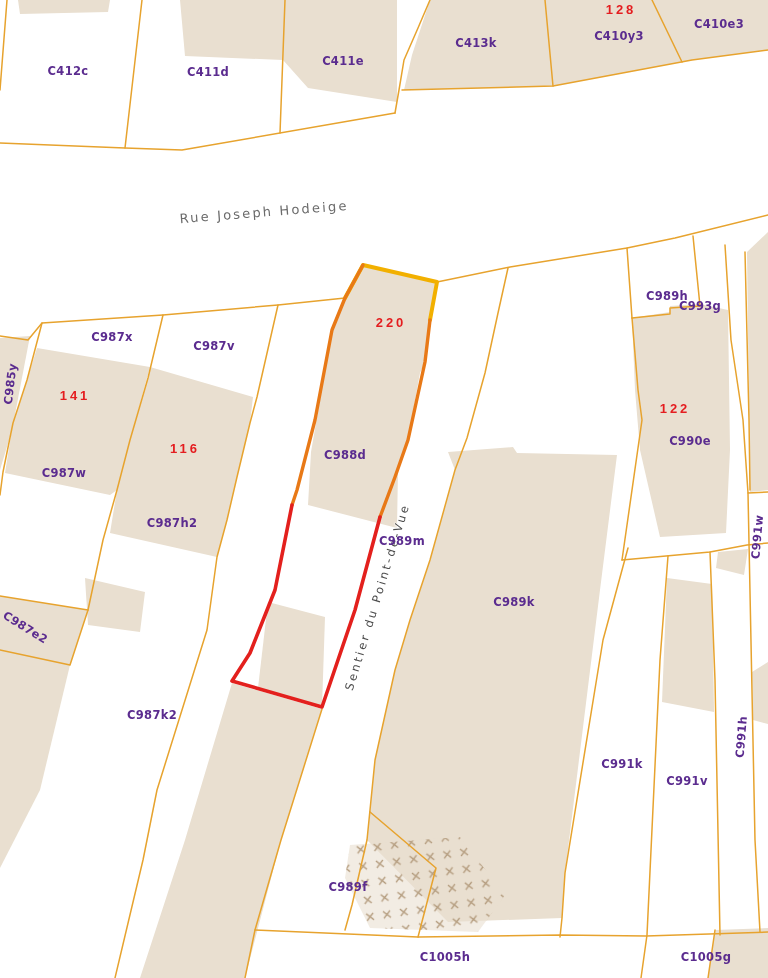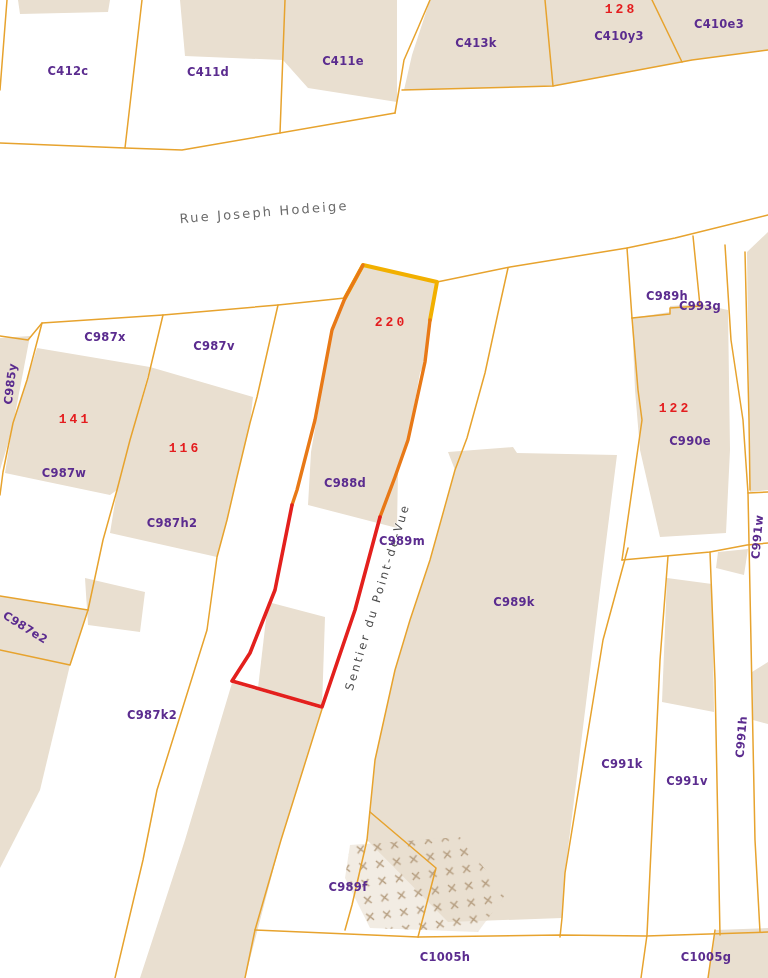--- a/index.html
+++ b/index.html
@@ -10,21 +10,21 @@
   #map-svg{position:absolute;left:0;top:0;}
   .lbl{
     position:absolute;transform:translate(-50%,-50%);
     white-space:nowrap;pointer-events:none;line-height:1;
   }
   .lbl.parcel{
     color:#5b2c8f;font-weight:bold;font-size:11.5px;letter-spacing:.3px;
   }
   .lbl.housenum{
     color:#e41d1f;font-weight:bold;font-size:13px;letter-spacing:3px;
-    font-family:Liberation Mono, monospace;
+    font-family:Liberation Sans, sans-serif;
   }
   .lbl.street{
     color:#6b6b6b;font-size:13px;letter-spacing:2.2px;
   }
   .lbl.path-street{
     color:#4c4c4c;font-size:11.5px;letter-spacing:2.6px;
     text-shadow:0 0 2px #fff,0 0 2px #fff,0 0 3px #fff,0 0 3px #fff;
   }
 </style>
 </head>
@@ -104,38 +104,38 @@
     <polyline points="430,320 425,362 408,440 395,477 380,517" fill="none" stroke="#e87917" stroke-width="3.4" stroke-linejoin="round" stroke-linecap="round"></polyline>
 
     <polyline points="292,505 275,590 250,653 232,681 322,707 355,610 380,517" fill="none" stroke="#e3201d" stroke-width="3.6" stroke-linejoin="round" stroke-linecap="round"></polyline>
   </svg>
 
   <div class="lbl street" style="left:264px;top:212px;transform:translate(-50%,-50%) rotate(-4.5deg)">Rue Joseph Hodeige</div>
   <div class="lbl path-street" style="left:378px;top:597px;transform:translate(-50%,-50%) rotate(-73deg)">Sentier du Point-de-Vue</div>
 
   <div class="lbl housenum" style="left:621px;top:9px">128</div>
   <div class="lbl housenum" style="left:391px;top:322px">220</div>
-  <div class="lbl housenum" style="left:75px;top:419px">141</div>
+  <div class="lbl housenum" style="left:75px;top:395px">141</div>
   <div class="lbl housenum" style="left:185px;top:448px">116</div>
   <div class="lbl housenum" style="left:675px;top:408px">122</div>
 
   <div class="lbl parcel" style="left:68px;top:72px">C412c</div>
   <div class="lbl parcel" style="left:208px;top:73px">C411d</div>
   <div class="lbl parcel" style="left:343px;top:62px">C411e</div>
   <div class="lbl parcel" style="left:476px;top:44px">C413k</div>
   <div class="lbl parcel" style="left:619px;top:37px">C410y3</div>
   <div class="lbl parcel" style="left:719px;top:25px">C410e3</div>
-  <div class="lbl parcel" style="left:105px;top:338px">C987x</div>
+  <div class="lbl parcel" style="left:112px;top:338px">C987x</div>
   <div class="lbl parcel" style="left:214px;top:347px">C987v</div>
   <div class="lbl parcel" style="left:11px;top:384px;transform:translate(-50%,-50%) rotate(-83deg)">C985y</div>
   <div class="lbl parcel" style="left:64px;top:474px">C987w</div>
   <div class="lbl parcel" style="left:172px;top:524px">C987h2</div>
   <div class="lbl parcel" style="left:25px;top:628px;transform:translate(-50%,-50%) rotate(32deg)">C987e2</div>
   <div class="lbl parcel" style="left:152px;top:716px">C987k2</div>
-  <div class="lbl parcel" style="left:345px;top:484px">C988d</div>
+  <div class="lbl parcel" style="left:345px;top:456px">C988d</div>
   <div class="lbl parcel" style="left:402px;top:542px">C989m</div>
   <div class="lbl parcel" style="left:514px;top:603px">C989k</div>
   <div class="lbl parcel" style="left:667px;top:297px">C989h</div>
   <div class="lbl parcel" style="left:700px;top:307px">C993g</div>
   <div class="lbl parcel" style="left:690px;top:442px">C990e</div>
   <div class="lbl parcel" style="left:758px;top:537px;transform:translate(-50%,-50%) rotate(-85deg)">C991w</div>
   <div class="lbl parcel" style="left:622px;top:765px">C991k</div>
   <div class="lbl parcel" style="left:687px;top:782px">C991v</div>
   <div class="lbl parcel" style="left:742px;top:737px;transform:translate(-50%,-50%) rotate(-85deg)">C991h</div>
   <div class="lbl parcel" style="left:348px;top:888px">C989f</div>

